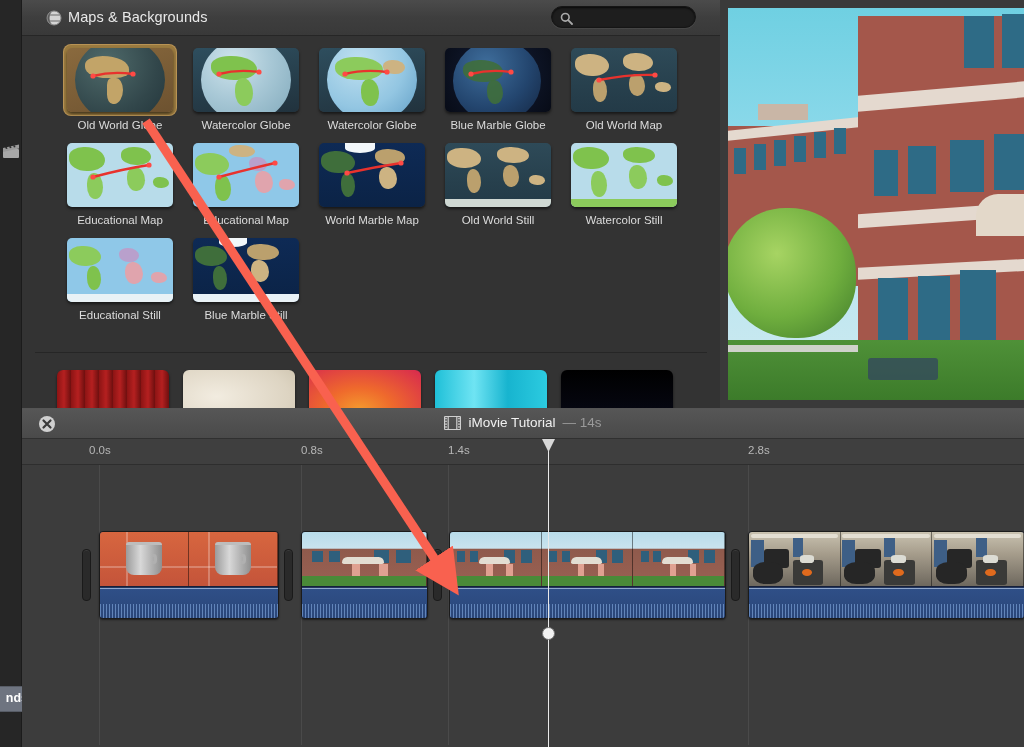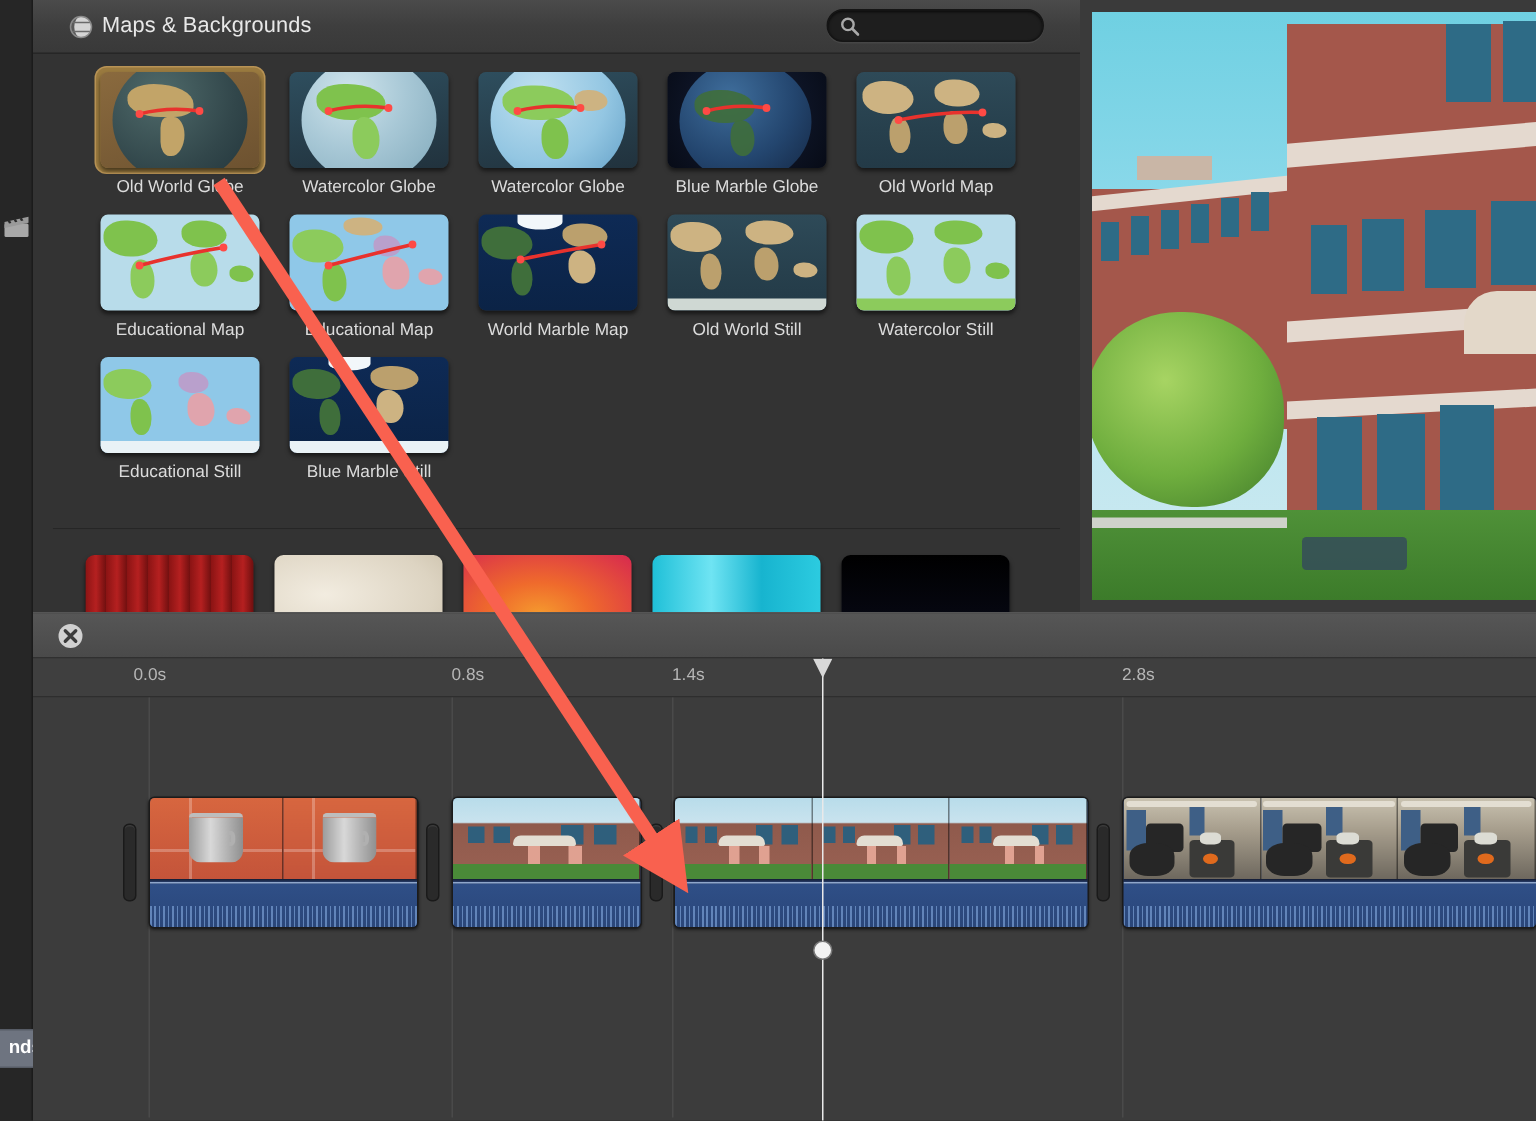--- a/index.html
+++ b/index.html
@@ -590,20 +590,41 @@
   </div>
 
   <div class="timeline">
     <div class="tl-header">
       <div class="close-btn">
         <svg viewBox="0 0 18 18" width="18" height="18">
           <circle cx="9" cy="9" r="8" fill="#d0d0d0"></circle>
           <path d="M5.5 5.5 L12.5 12.5 M12.5 5.5 L5.5 12.5" stroke="#3a3a3a" stroke-width="2.2" stroke-linecap="round"></path>
         </svg>
       </div>
+      <div class="tl-title-wrap">
+        <span class="film-icon">
+          <svg viewBox="0 0 17 14" width="17" height="14">
+            <rect x="0.5" y="0.5" width="16" height="13" rx="1" fill="none" stroke="#cfcfcf" stroke-width="1.2"></rect>
+            <rect x="3.6" y="0.5" width="1.2" height="13" fill="#cfcfcf"></rect>
+            <rect x="12.2" y="0.5" width="1.2" height="13" fill="#cfcfcf"></rect>
+            <g fill="#cfcfcf">
+              <rect x="1.2" y="1.8" width="1.6" height="1.5"></rect>
+              <rect x="1.2" y="4.6" width="1.6" height="1.5"></rect>
+              <rect x="1.2" y="7.4" width="1.6" height="1.5"></rect>
+              <rect x="1.2" y="10.2" width="1.6" height="1.5"></rect>
+              <rect x="14.2" y="1.8" width="1.6" height="1.5"></rect>
+              <rect x="14.2" y="4.6" width="1.6" height="1.5"></rect>
+              <rect x="14.2" y="7.4" width="1.6" height="1.5"></rect>
+              <rect x="14.2" y="10.2" width="1.6" height="1.5"></rect>
+            </g>
+          </svg>
+        </span>
+        <span class="tl-title">iMovie Tutorial</span>
+        <span class="tl-dur">— 14s</span>
+      </div>
     </div>
 
     <div class="ruler">
       <span class="tick-label" style="left:67px;text-align:right;">0.0s</span>
       <span class="tick-label" style="left:279px;">0.8s</span>
       <span class="tick-label" style="left:426px;">1.4s</span>
       <span class="tick-label" style="left:726px;">2.8s</span>
     </div>
 
     <div class="track-area"></div>

